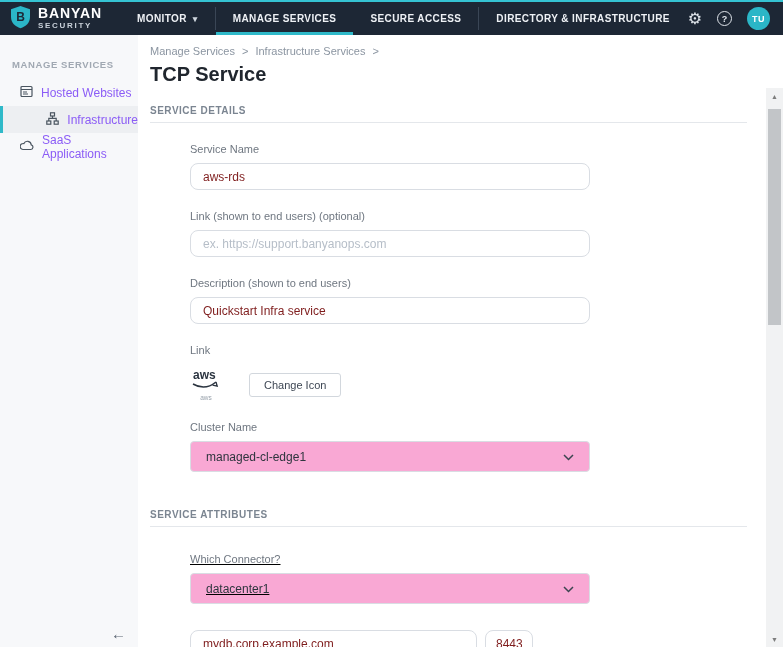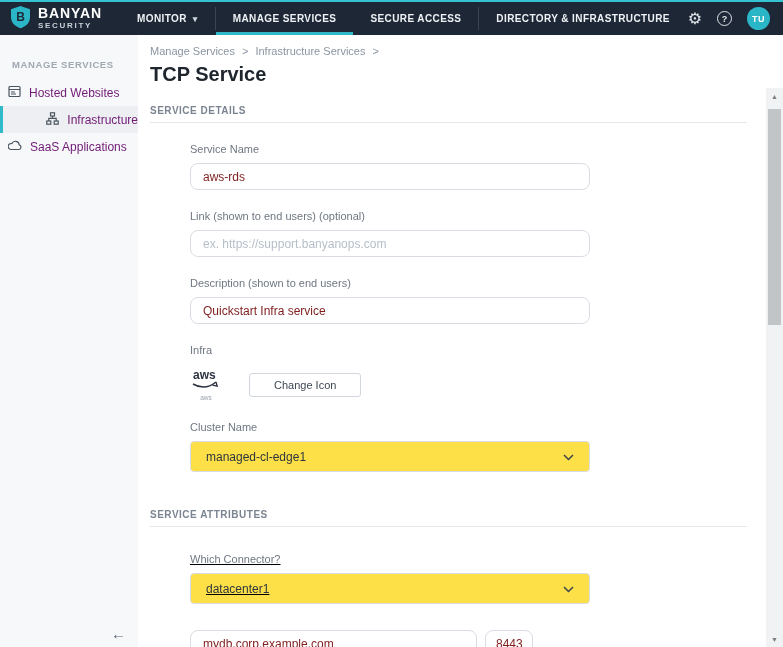--- a/index.html
+++ b/index.html
@@ -18,47 +18,47 @@
   .nav-spacer { flex:1; }
   .nav-right { display:flex; align-items:center; gap:15px; padding-right:13px; }
   .gear { font-size:16px; color:#dfe4ea; cursor:pointer; line-height:1; }
   .help { width:15px; height:15px; border:1.3px solid #dfe4ea; border-radius:50%; color:#dfe4ea; font-size:9px; font-weight:bold; display:flex; align-items:center; justify-content:center; cursor:pointer; }
   .avatar { width:23px; height:23px; border-radius:50%; background:#2bb6c7; color:#fff; font-size:9px; font-weight:bold; letter-spacing:0.4px; display:flex; align-items:center; justify-content:center; cursor:pointer; }
 
   
   .page-body { display:flex; height:612px; }
   .sidebar { width:138px; background:#f7f8fa; position:relative; flex-shrink:0; }
   .sidebar-heading { margin:24px 0 9px 12px; font-size:9.5px; font-weight:bold; color:#a0a8b2; letter-spacing:0.6px; }
-  .side-item { height:27px; display:flex; align-items:center; gap:8px; padding-left:5px; border-left:3px solid transparent; font-size:12px; color:#701a75; cursor:pointer; }
+  .side-item { height:27px; display:flex; align-items:center; gap:8px; padding-left:17px; border-left:3px solid transparent; font-size:12px; color:#8b5cf6; cursor:pointer; }
   .side-item.active { background:#edeff2; border-left-color:#2fb9c9;justify-content:flex-end; }
   .side-item svg { flex-shrink:0; }
   .collapse-arrow { position:absolute; bottom:5px; right:12px; font-size:15px; color:#5c6673; cursor:pointer; }
 
   .main { flex:1; background:#fff; position:relative; padding-left:12px; }
 
   
   .breadcrumb { margin-top:10px; font-size:11px; color:#8b95a1; display:flex; gap:7px; align-items:center; }
   .breadcrumb .crumb { cursor:pointer; }
   .page-title { margin-top:6px; font-size:20px; font-weight:bold; color:#20262e; }
 
   .section-heading { margin-top:19px; font-size:10px; font-weight:bold; color:#7b8591; letter-spacing:0.5px; }
   .section-divider { margin-top:6px; border:none; border-top:1px solid #e4e7eb; width:597px; }
 
   
   .form { margin-left:40px; }
   .field { margin-top:20px; width:400px; }
   .field-label { font-size:11px; color:#6f7781; display:flex; align-items:center; gap:6px; margin-bottom:8px; }
   .text-input { width:100%; height:27px; border:1px solid #d9dde3; border-radius:8px; padding:0 12px; font-size:12px; color:#7f1d1d; font-family:inherit; background:#fff; outline:none; }
   .text-input::placeholder { color:#b6bec8; }
-  .select { height:31px; border:1px solid #d9dde3; border-radius:4px; display:flex; align-items:center; justify-content:space-between; padding:0 15px; font-size:12px; color:#2e353e; cursor:pointer; background:#fde047; }
+  .select { height:31px; border:1px solid #d9dde3; border-radius:4px; display:flex; align-items:center; justify-content:space-between; padding:0 15px; font-size:12px; color:#2e353e; cursor:pointer; background:#f9a8d4; }
 
   .icon-row { display:flex; align-items:flex-start; gap:27px; margin-top:12px; }
   .aws-logo { display:flex; flex-direction:column; align-items:center; }
   .aws-caption { font-size:6.5px; color:#9aa3ad; margin-top:2px; }
-  .change-icon-btn { height:24px; padding:0 24px; border:1px solid #d2d7dd; border-radius:3px; background:#fff; font-size:11px; color:#3e4754; font-family:inherit; cursor:pointer; margin-top:5px; }
+  .change-icon-btn { height:24px; padding:0 14px; border:1px solid #d2d7dd; border-radius:3px; background:#fff; font-size:11px; color:#3e4754; font-family:inherit; cursor:pointer; margin-top:5px; }
 
   .domain-row { display:flex; gap:8px; }
   .domain-input { width:287px; }
   .port-input { width:48px; padding:0 10px; }
   .info-icon { width:12px; height:12px; border-radius:50%; background:#98a1ab; color:#fff; font-size:8px; font-weight:bold; font-style:normal; display:inline-flex; align-items:center; justify-content:center; }
 
   
   .scrollbar { position:absolute; top:53px; right:0; bottom:0; width:17px; background:#f1f2f3; }
   .scroll-btn { height:16px; display:flex; align-items:center; justify-content:center; font-size:7px; color:#7d7d7d; cursor:pointer; }
   .scroll-btn.down { position:absolute; bottom:0; left:0; right:0; }
@@ -168,21 +168,21 @@
         <label class="field-label">Link (shown to end users) (optional)</label>
         <input class="text-input" type="text" placeholder="ex. https://support.banyanops.com" style="">
       </div>
 
       <div class="field">
         <label class="field-label">Description (shown to end users)</label>
         <input class="text-input" type="text" value="Quickstart Infra service" style="">
       </div>
 
       <div class="field">
-        <label class="field-label">Infra</label>
+        <label class="field-label">Link</label>
         <div class="icon-row">
           <div class="aws-logo">
             <svg width="32" height="24" viewBox="0 0 32 24">
               <text x="3" y="11" font-size="12" font-weight="bold" fill="#2b3440" font-family="Liberation Sans, sans-serif">aws</text>
               <path d="M3 16 Q 15 23 26 14" fill="none" stroke="#2b3440" stroke-width="1.5"></path>
               <path d="M26 14 l 1.2 4.2 l -4.6 -1.1" fill="none" stroke="#2b3440" stroke-width="1.3"></path>
             </svg>
             <span class="aws-caption">aws</span>
           </div>
           <button class="change-icon-btn">Change Icon</button>

